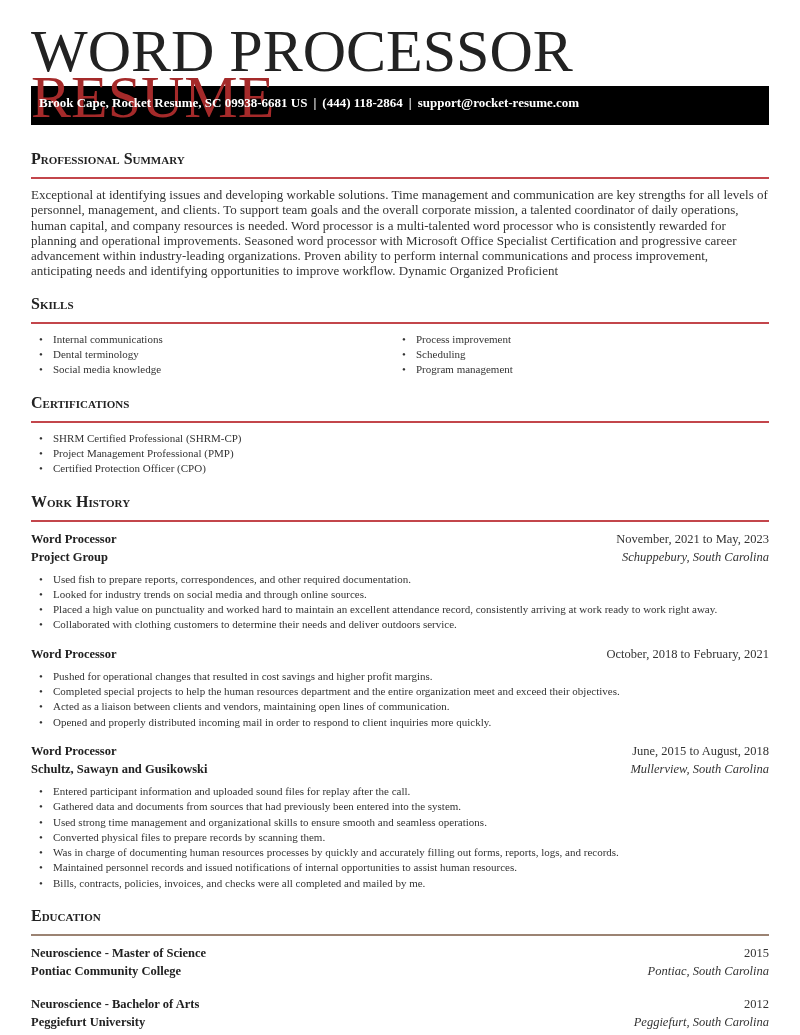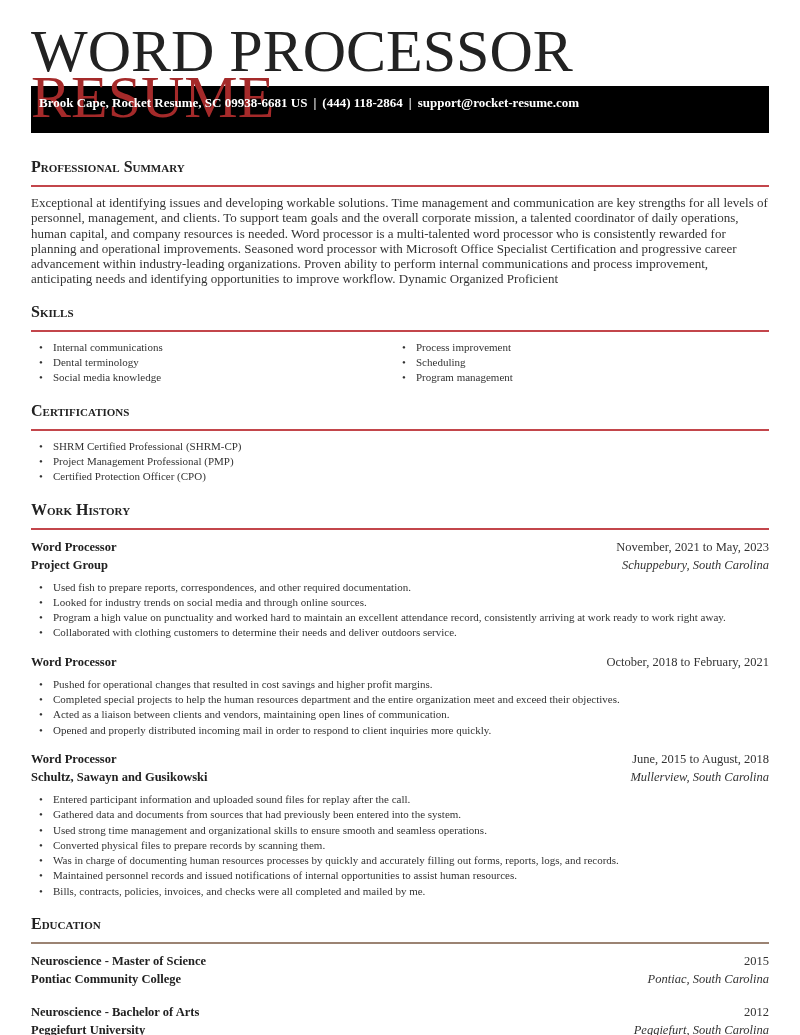--- a/index.html
+++ b/index.html
@@ -1,21 +1,21 @@
 <!DOCTYPE html>
 <html><head>
   <meta charset="utf-8">
   <style>
     * { box-sizing: border-box; margin: 0; padding: 0; }
     html, body { width: 800px; height: 1035px; overflow: hidden; background: #ffffff; }
     body { font-family: "Liberation Serif", "DejaVu Serif", serif; color: #222222; }
     .page { padding: 28px 31px 0 31px; }
     .title { font-size: 60px; font-weight: normal; line-height: 46px; color: #222222; letter-spacing: 0px; height: 46px; margin-bottom: 12px; }
     .title .accent { color: #a52a2a; }
-    .contact { background: #000000; color: #ffffff; font-weight: bold; font-size: 13px; height: 47px; line-height: 33px; padding: 0 8px; white-space: nowrap; }
+    .contact { background: #000000; color: #ffffff; font-weight: bold; font-size: 13px; height: 39px; line-height: 33px; padding: 0 8px; white-space: nowrap; }
     .contact .sep { padding: 0 6px; }
     .section-title { font-size: 16px; font-weight: bold; font-variant: small-caps; color: #222222; line-height: 26px; }
     .rule { height: 0; border-top: 2px solid #b9262b; opacity: 0.85; margin-top: 5px; margin-bottom: 8px; }
     .rule.edu { border-top-color: #8a6d5a; }
     .summary { font-size: 13px; line-height: 15.3px; color: #333333; }
     .cols { display: flex; }
     .cols ul { flex: 0 0 363px; }
     ul.bullets { list-style: none; }
     ul.bullets li { position: relative; padding-left: 22px; font-size: 11px; line-height: 15.3px; color: #333333; }
     ul.bullets li::before { content: "\2022"; position: absolute; left: 8px; top: 0; font-size: 11px; }
@@ -82,21 +82,21 @@
         <span class="left">Word Processor</span>
         <span class="right">November, 2021 to May, 2023</span>
       </div>
       <div class="job-row">
         <span class="left">Project Group</span>
         <span class="right italic">Schuppebury, South Carolina</span>
       </div>
       <ul class="bullets">
         <li>Used fish to prepare reports, correspondences, and other required documentation.</li>
         <li>Looked for industry trends on social media and through online sources.</li>
-        <li>Program a high value on punctuality and worked hard to maintain an excellent attendance record, consistently arriving at work ready to work right away.</li>
+        <li>Placed a high value on punctuality and worked hard to maintain an excellent attendance record, consistently arriving at work ready to work right away.</li>
         <li>Collaborated with clothing customers to determine their needs and deliver outdoors service.</li>
       </ul>
     </div>
 
     <div class="job">
       <div class="job-row">
         <span class="left">Word Processor</span>
         <span class="right">October, 2018 to February, 2021</span>
       </div>
       <ul class="bullets">

